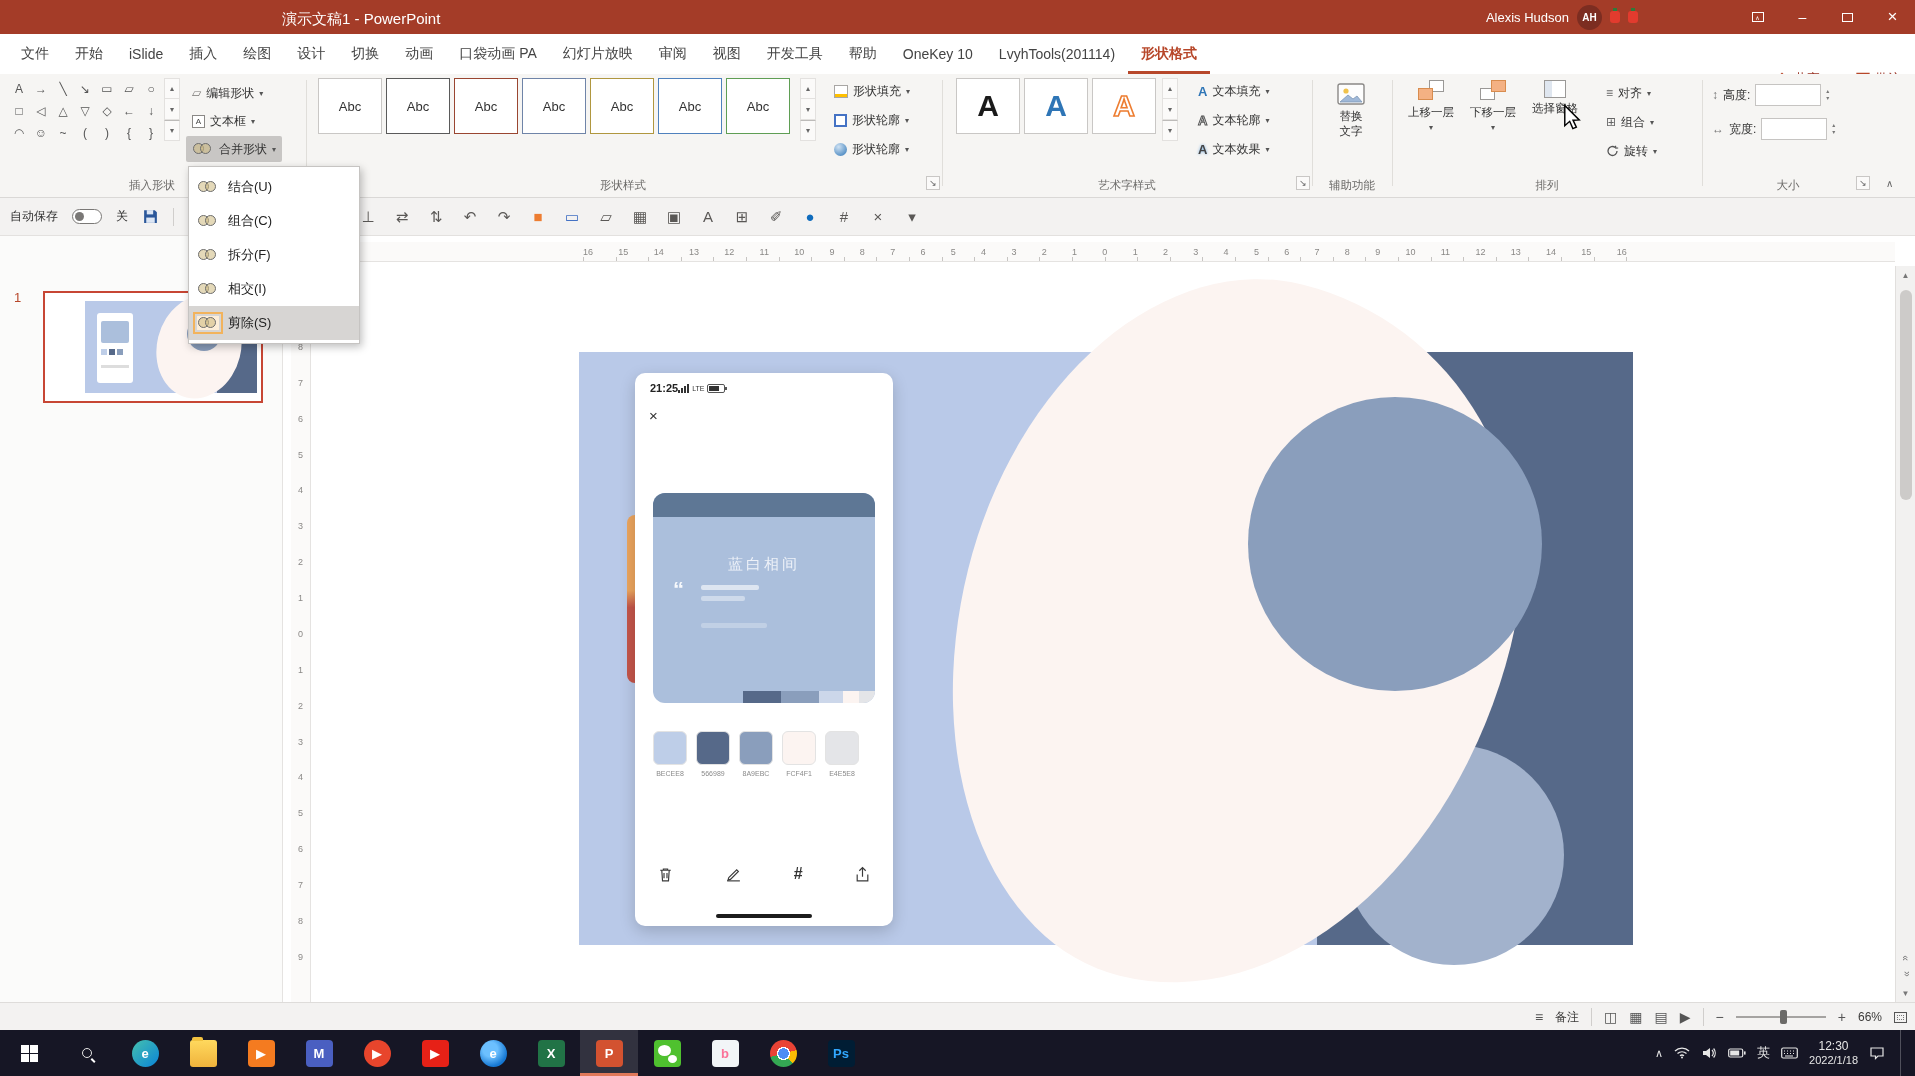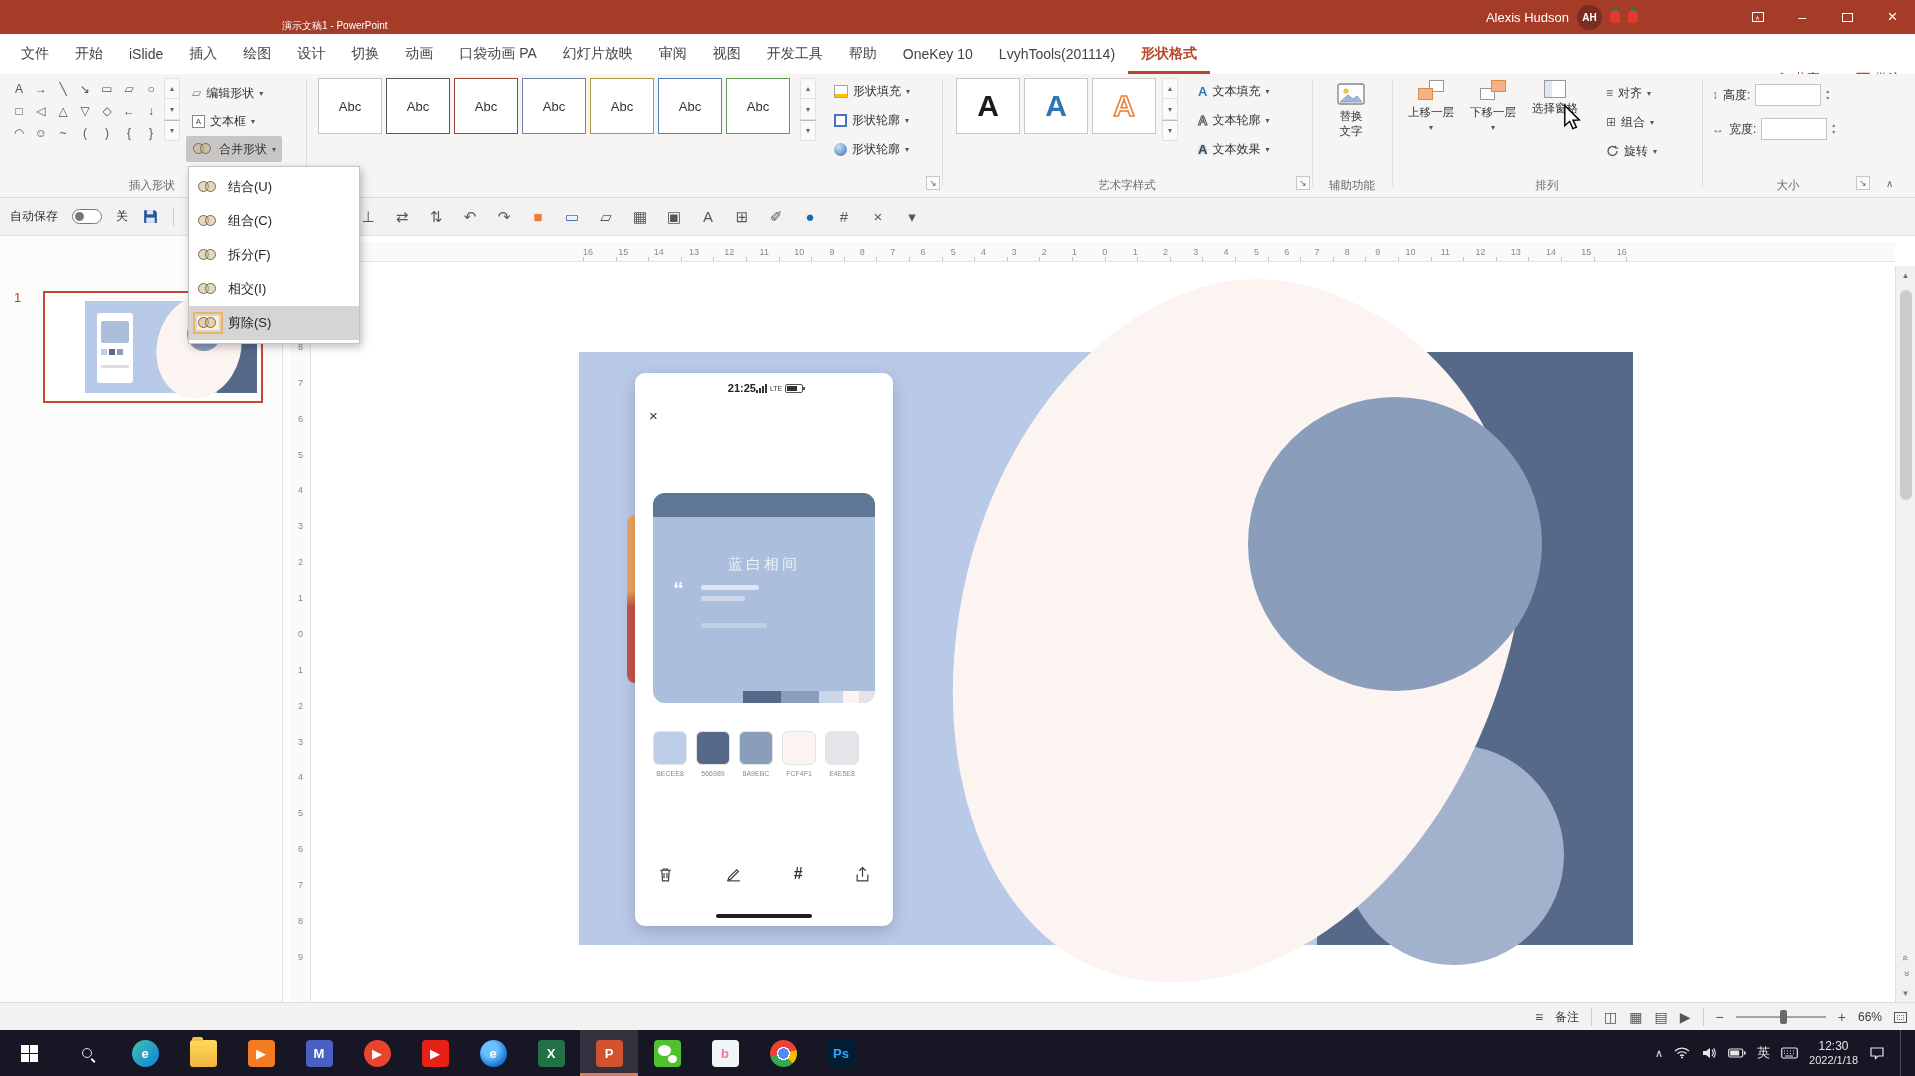--- a/index.html
+++ b/index.html
@@ -3,21 +3,21 @@
 <meta charset="utf-8">
 <style>
 *{margin:0;padding:0;box-sizing:border-box}
 html,body{width:1915px;height:1076px;overflow:hidden}
 body{font-family:"Liberation Sans","DejaVu Sans",sans-serif;background:#fff;color:#333}
 .app{position:absolute;top:0;left:0;width:1915px;height:1076px;overflow:hidden;background:#fff}
 .abs{position:absolute}
 i,em{font-style:normal}
 
 .titlebar{position:absolute;left:0;top:0;width:1915px;height:34px;background:#a43c28;color:#fff}
-.tb-title{position:absolute;left:282px;top:9px;line-height:34px;font-size:10px}
+.tb-title{position:absolute;left:282px;top:2px;line-height:34px;font-size:15px}
 .tb-search{position:absolute;left:733px;top:5px;width:464px;height:24px;background:#c4644a;border-radius:3px;display:flex;align-items:center;gap:8px;padding-left:30px;font-size:13px;color:#fff}
 .mag{width:10px;height:10px;border:1.6px solid #fff;border-radius:50%;position:relative;flex:0 0 auto}
 .mag::after{content:"";position:absolute;left:9px;top:9px;width:5px;height:1.6px;background:#fff;transform:rotate(45deg);transform-origin:0 0}
 .tb-user{position:absolute;right:277px;top:0;height:34px;display:flex;align-items:center;gap:8px;font-size:13px}
 .avatar{width:25px;height:25px;border-radius:50%;background:#7c2d21;display:flex;align-items:center;justify-content:center;font-size:10px;font-weight:bold}
 .deco{width:10px;height:12px;background:#e23b2e;border-radius:3px;position:relative}
 .deco::before{content:"";position:absolute;top:-3px;left:3px;width:4px;height:3px;background:#2f7a3a}
 .wbtns{position:absolute;right:0;top:0;display:flex;height:34px}
 .wbtn{width:45px;height:34px;display:flex;align-items:center;justify-content:center;color:#fff;font-size:14px}
 .box-ic{width:11px;height:9px;border:1px solid #fff;display:inline-block}
@@ -82,21 +82,21 @@
 
 .thumbs{position:absolute;left:0;top:236px;width:283px;height:766px;background:#fbfbfa;border-right:1px solid #e5e3e1}
 .slide-num{position:absolute;left:14px;top:54px;font-size:13px;color:#b7472a}
 .thumb{position:absolute;left:43px;top:55px;width:220px;height:112px;background:#fff;border:2px solid #c74634;overflow:hidden}
 .thumb div{position:absolute}
 
 .canvas{position:absolute;left:315px;top:266px;width:1580px;height:736px;background:#fff;overflow:hidden}
 .canvas .shape{position:absolute}
 
 .phone{position:absolute;left:320px;top:107px;width:258px;height:553px;background:#fff;border-radius:10px;box-shadow:0 5px 16px rgba(0,0,0,.18);z-index:7}
-.p-status{position:absolute;left:15px;right:12px;top:9px;display:flex;justify-content:center;align-items:center}
+.p-status{position:absolute;left:15px;right:12px;top:9px;display:flex;justify-content:flex-start;align-items:center}
 .p-time{font-size:11px;font-weight:bold;color:#222}
 .p-right{display:flex;align-items:center;gap:3px}
 .bars{display:flex;align-items:flex-end;gap:1px}
 .bars i{width:2px;background:#333}
 .lte{font-size:7px;color:#333}
 .batt{width:18px;height:9px;border:1px solid #555;border-radius:2px;position:relative}
 .batt::before{content:"";position:absolute;left:1px;top:1px;width:10px;height:5px;background:#333}
 .batt::after{content:"";position:absolute;right:-3px;top:2px;width:2px;height:3px;background:#555}
 .p-close{position:absolute;left:14px;top:34px;font-size:15px;color:#333}
 .p-card{position:absolute;left:18px;top:120px;width:222px;height:210px;border-radius:12px;background:#abbfdc;overflow:hidden}
@@ -294,20 +294,21 @@
           <span class="out-ic"></span>
           <span>形状轮廓</span>
           <span class="caret">▾</span>
         </div>
       <div class="rbtn">
           <span class="eff-ic"></span>
           <span>形状轮廓</span>
           <span class="caret">▾</span>
         </div>
     </div>
+    <div class="grp-label" style="left:306px;width:634px">形状样式</div>
     <span class="launcher" style="left:926px;top:102px">↘</span>
     <div class="div-v" style="left:942px"></div>
 
     <div class="tiles wa" style="left:956px;top:4px">
       <div class="tile" style="color: rgb(26, 26, 26);">A</div>
         <div class="tile" style="color: rgb(46, 117, 182);">A</div>
         <div class="tile outlined" style="color: rgb(237, 125, 49);">A</div>
     </div>
     <div class="scrollcol" style="left:1162px;top:4px">
       <span>▴</span>

